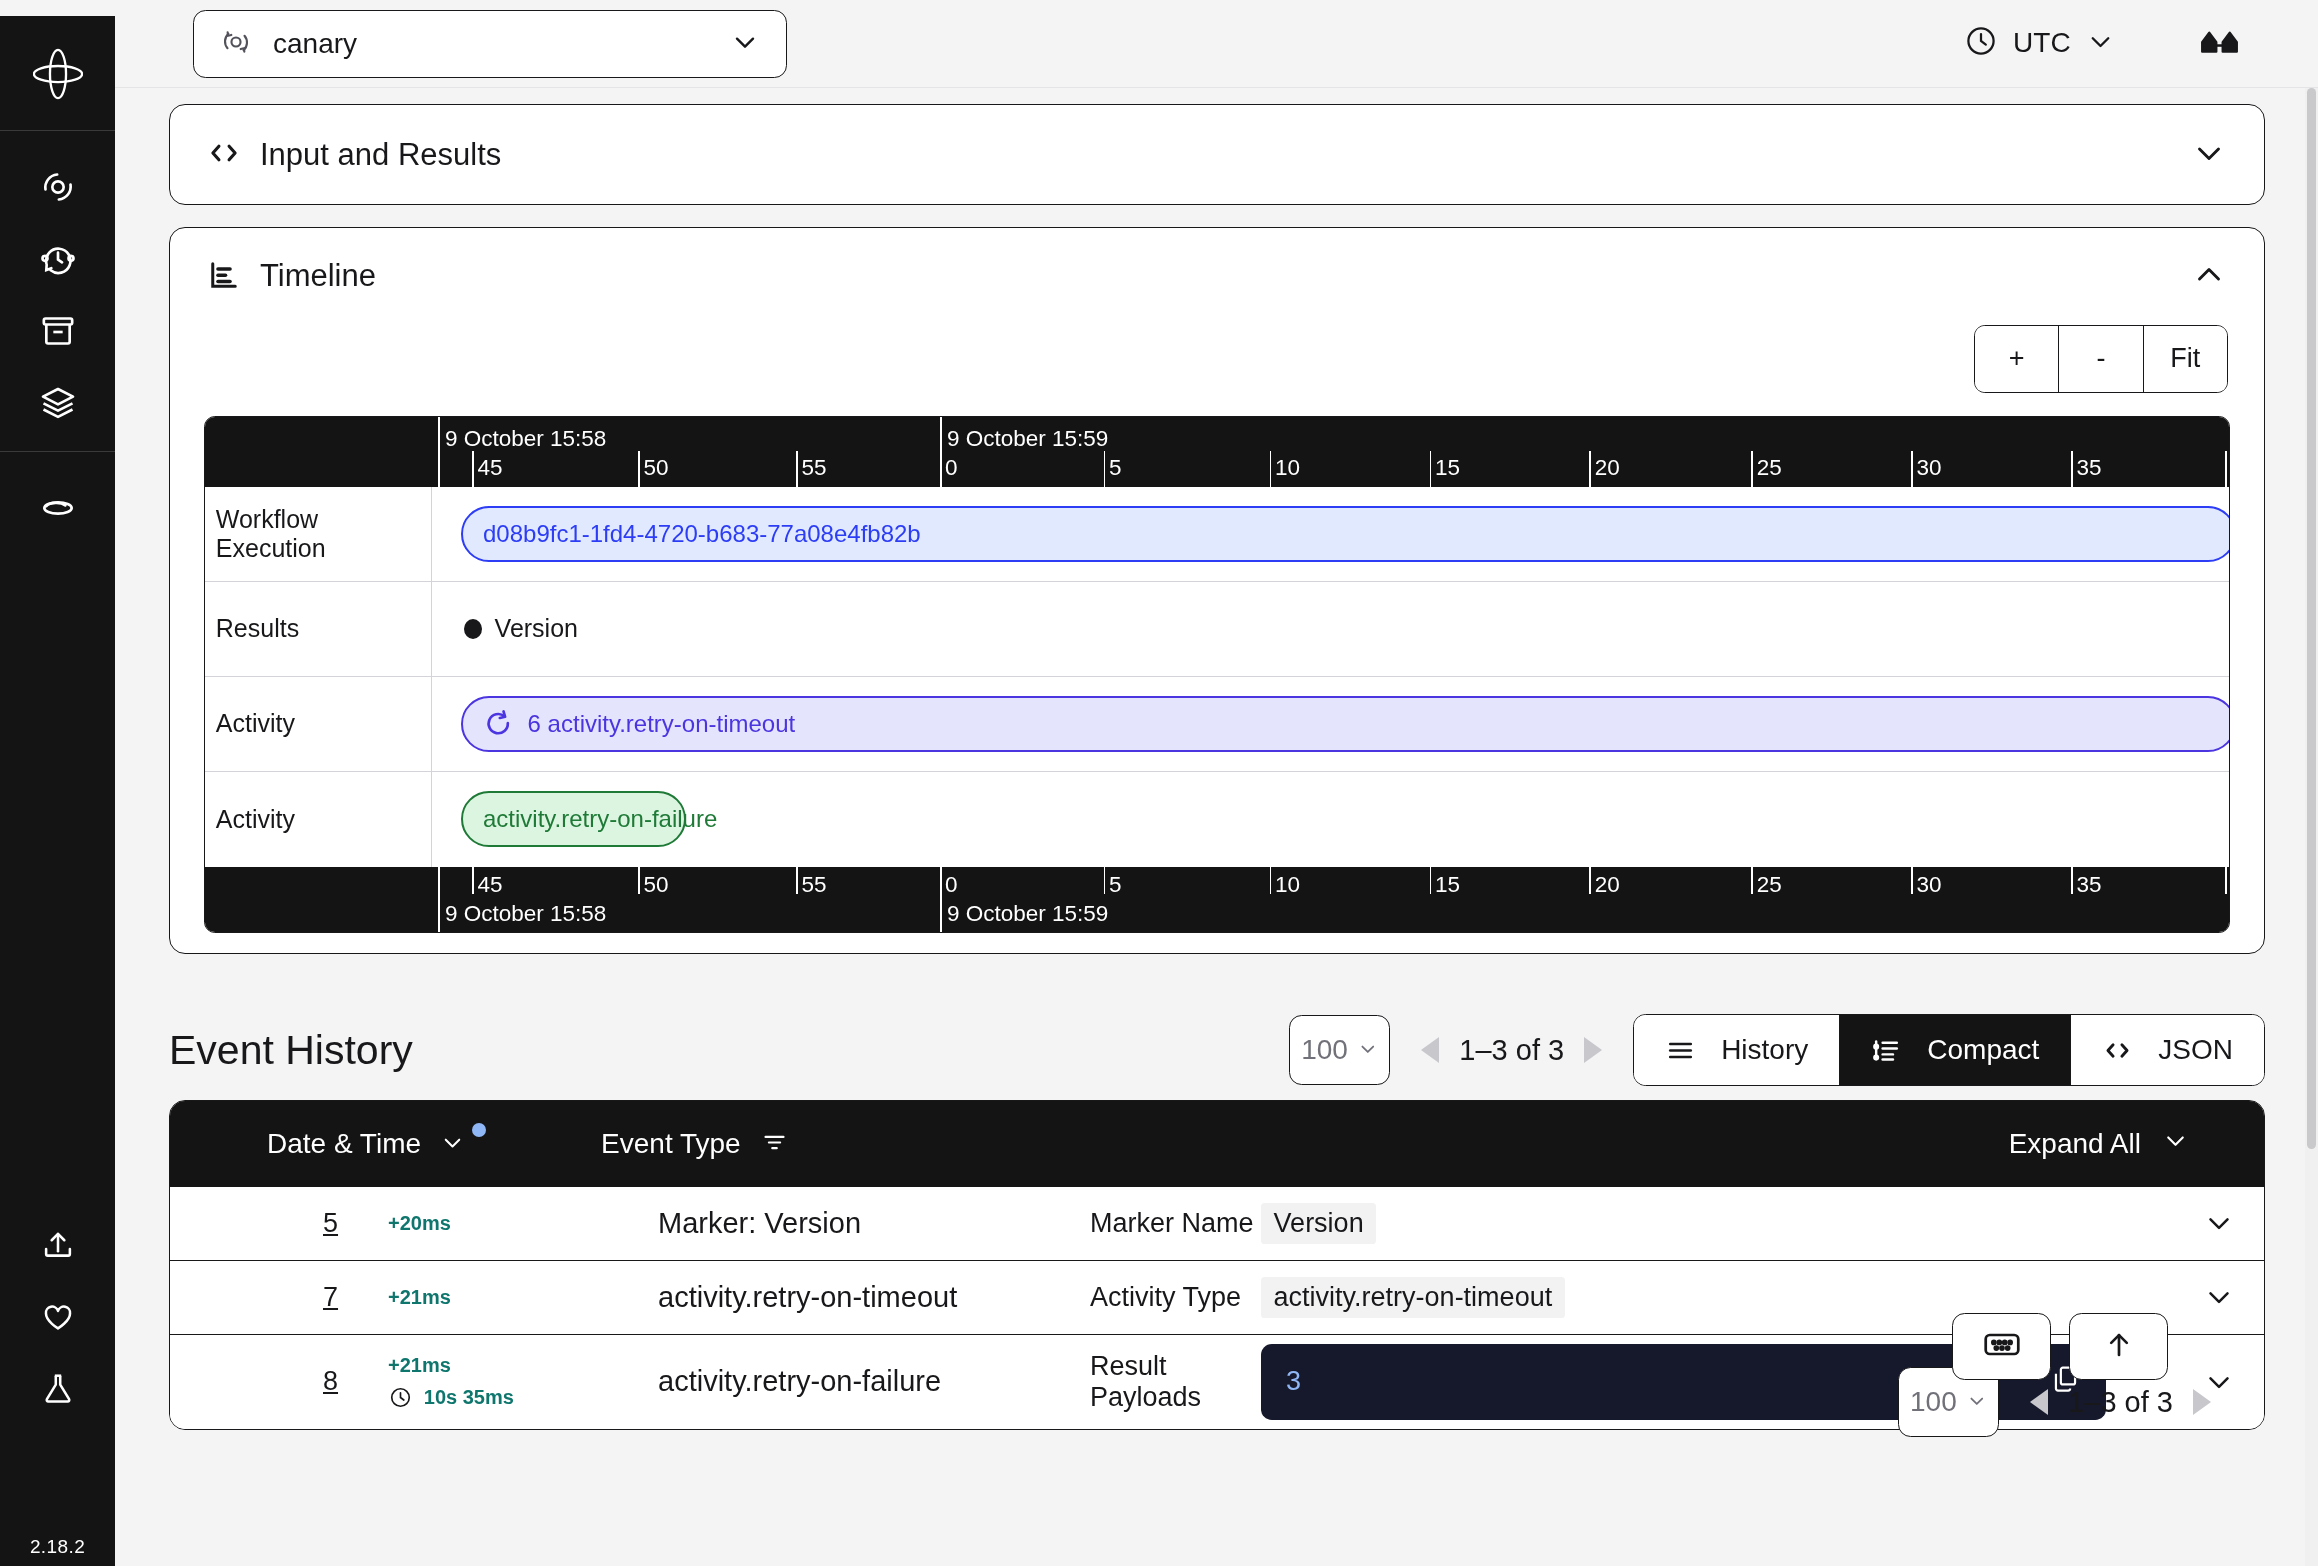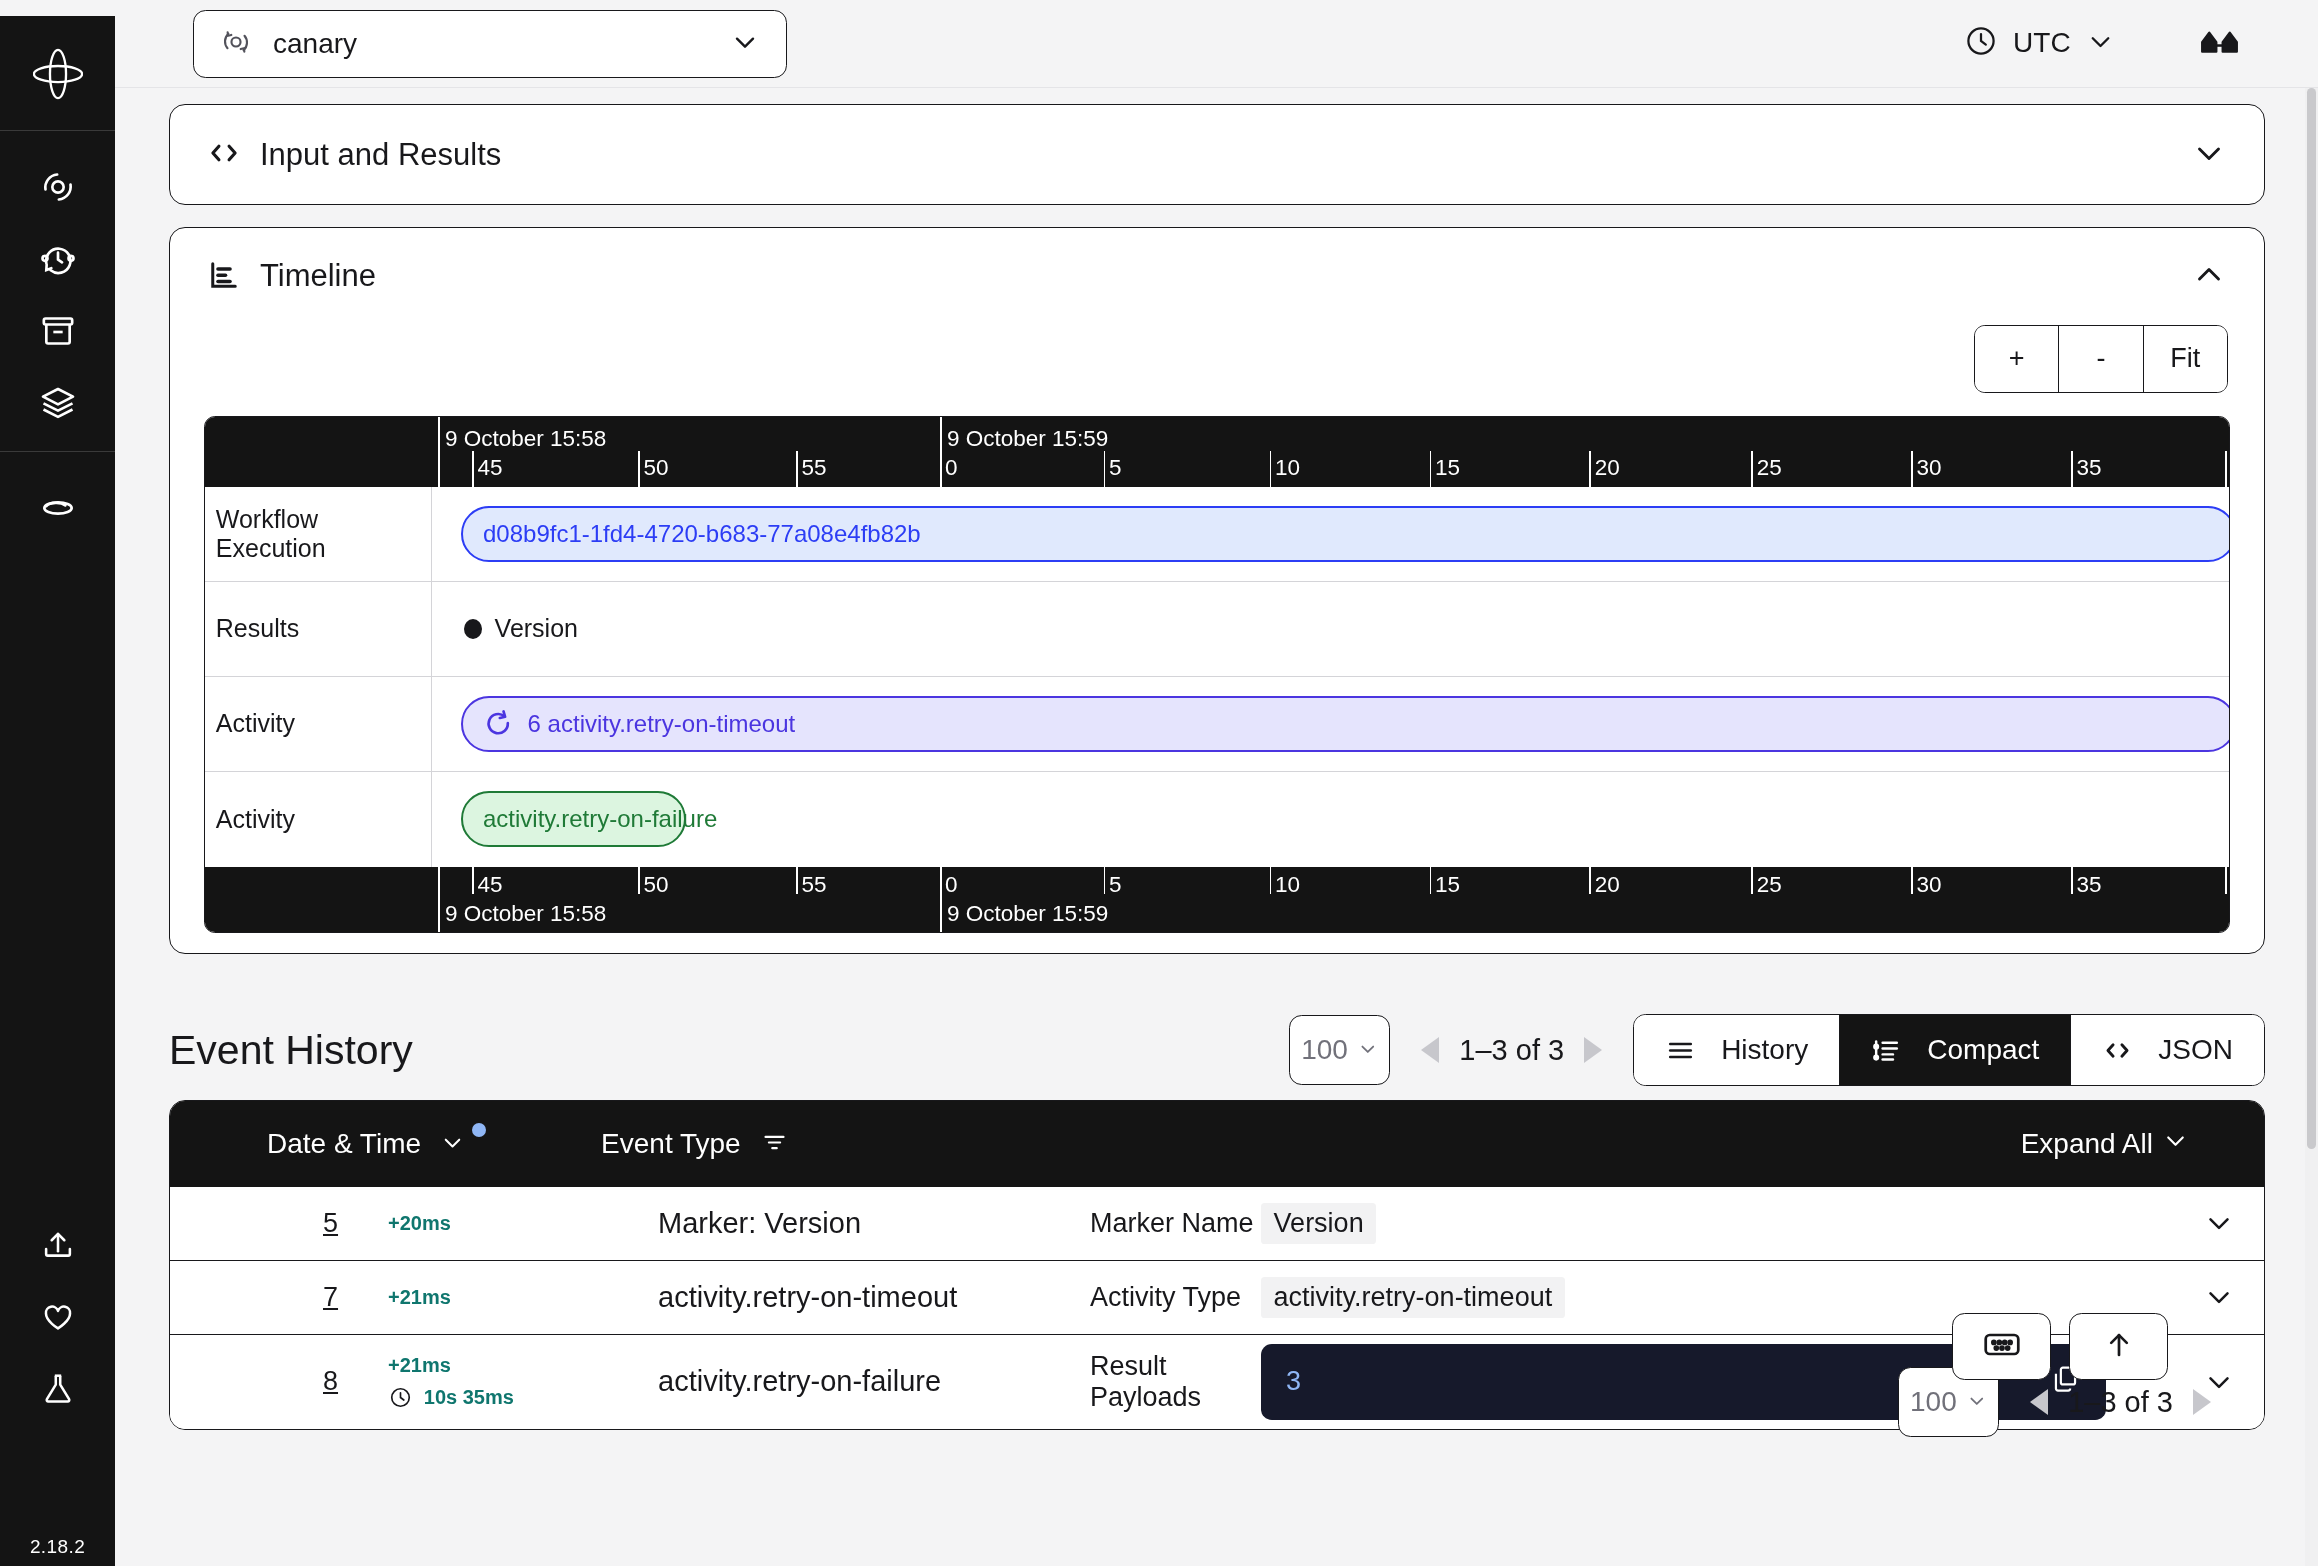--- a/index.html
+++ b/index.html
@@ -215,21 +215,21 @@
   }
   #eh-thead {
     background: #141414; color: #ffffff; height: 86px;
     display: flex; align-items: center;
   }
   .th-datetime { margin-left: 97px; display: flex; align-items: center; gap: 18px; position: relative; cursor: pointer; }
   .th-datetime .th-text { font-size: 28px; }
   .th-badge { width: 14.4px; height: 14.4px; border-radius: 50%; background: #8fb6f5; position: absolute; right: -20px; top: -5.4px; }
   .th-eventtype { margin-left: 135px; display: flex; align-items: center; gap: 20px; cursor: pointer; }
   .th-eventtype .th-text { font-size: 28px; }
-  #expand-all { margin-left: auto; margin-right: 74px; display: flex; align-items: center; gap: 8px; font-size: 28px; cursor: pointer; }
+  #expand-all { margin-left: auto; margin-right: 74px; display: flex; align-items: center; gap: 20px; font-size: 28px; cursor: pointer; }
 
   .eh-row {
     display: flex; align-items: center;
     border-bottom: 1.8px solid #18181b;
     min-height: 74px; padding: 9px 0;
     background: #ffffff;
   }
   .eh-row:last-child { border-bottom: none; }
   .cell-id {
     width: 65px; margin-left: 153px; flex: none;

